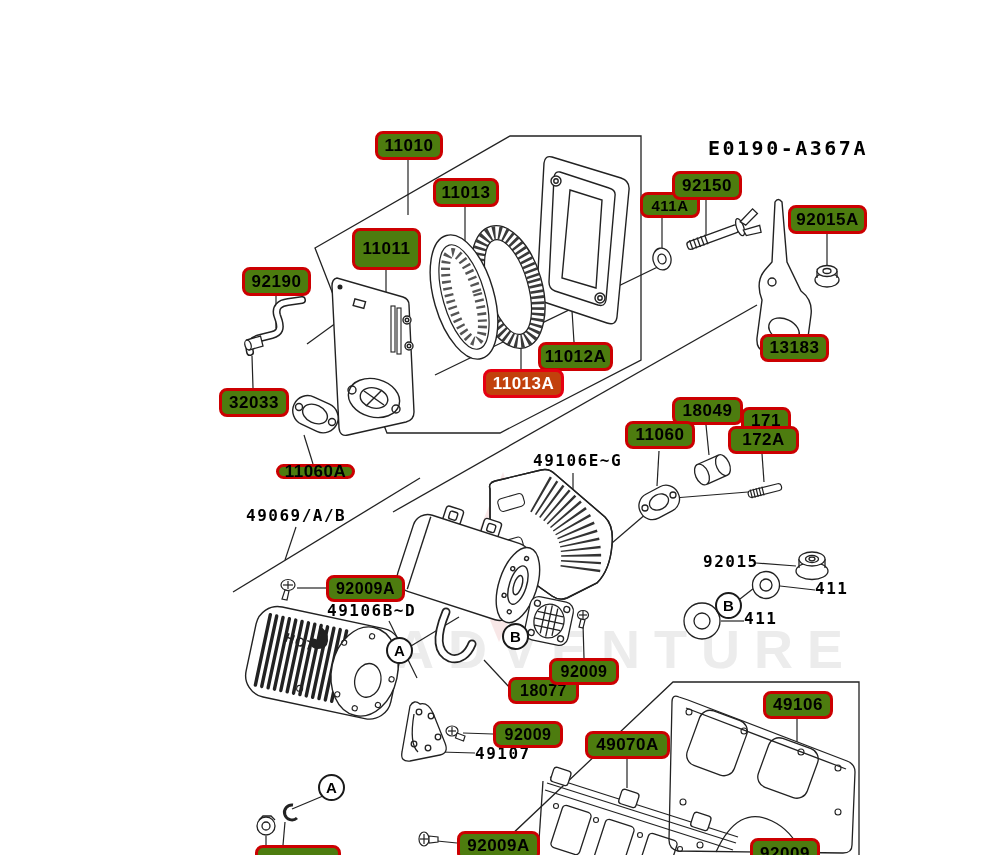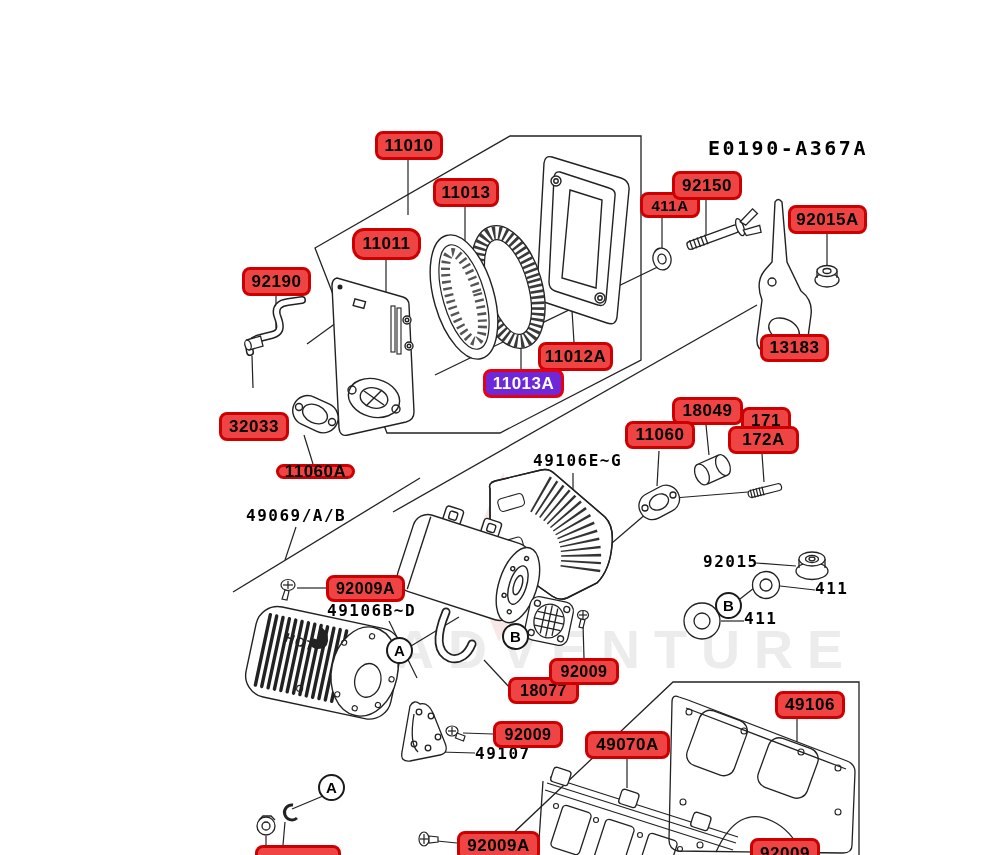--- a/index.html
+++ b/index.html
@@ -1,23 +1,23 @@
 <!DOCTYPE html>
 <html><head>
 <meta charset="utf-8">
 <style>
   html,body{margin:0;padding:0;background:#fff;}
   #stage{position:relative;width:987px;height:855px;background:#fff;overflow:hidden;
          font-family:"Liberation Sans",sans-serif;}
   svg{position:absolute;left:0;top:0;}
   .pbox{position:absolute;box-sizing:border-box;border:3px solid #cc0001;border-radius:8px;
-        background:#ef4444;color:#000;display:flex;align-items:center;justify-content:center;
+        background:#4d7c0f;color:#000;display:flex;align-items:center;justify-content:center;
         font-family:"Liberation Sans",sans-serif;font-weight:700;font-size:17px;
         letter-spacing:0.5px;cursor:pointer;}
-  .pbox.filled{background:#6d28d9;border-color:#e60012;color:#fff;}
+  .pbox.filled{background:#c2410c;border-color:#e60012;color:#fff;}
   .ptext{position:absolute;color:#000;font-family:"DejaVu Sans Mono",monospace;
          font-weight:700;font-size:16px;letter-spacing:1.5px;white-space:nowrap;}
   .title{position:absolute;color:#000;font-family:"DejaVu Sans Mono",monospace;
          font-weight:700;font-size:20px;letter-spacing:2.5px;white-space:nowrap;margin-top:40px;}
   .pcircle{position:absolute;box-sizing:border-box;width:27px;height:27px;border:2px solid #1a1a1a;
            border-radius:50%;background:#fff;display:flex;align-items:center;justify-content:center;
            font-weight:700;font-size:15px;color:#000;}
 </style>
 </head>
 <body>
@@ -382,36 +382,36 @@
 <div class="pcircle" style="left:715px;top:592px;">B</div>
 <div class="pcircle" style="left:318px;top:774px;">A</div>
 
 <div class="pbox" style="left:741px;top:407px;width:50px;height:28px;">171</div>
 <div class="pbox" style="left:672px;top:397px;width:71px;height:28px;">18049</div>
 <div class="pbox" style="left:728px;top:426px;width:71px;height:28px;">172A</div>
 <div class="pbox" style="left:625px;top:421px;width:70px;height:28px;">11060</div>
 
 <div class="pbox" style="left:375px;top:131px;width:68px;height:29px;">11010</div>
 <div class="pbox" style="left:433px;top:178px;width:66px;height:29px;">11013</div>
-<div class="pbox" style="left:352px;top:228px;width:69px;height:32px;border-radius:12px;">11011</div>
+<div class="pbox" style="left:352px;top:228px;width:69px;height:42px;">11011</div>
 <div class="pbox" style="left:242px;top:267px;width:69px;height:29px;">92190</div>
-<div class="pbox" style="left:219px;top:388px;width:70px;height:29px;margin-top:24px;">32033</div>
+<div class="pbox" style="left:219px;top:388px;width:70px;height:29px;">32033</div>
 <div class="pbox" style="left:276px;top:464px;width:79px;height:15px;">11060A</div>
 
 <div class="pbox" style="left:640px;top:192px;width:60px;height:26px;font-size:15px;">411A</div>
 <div class="pbox" style="left:672px;top:171px;width:70px;height:29px;">92150</div>
 <div class="pbox" style="left:788px;top:205px;width:79px;height:29px;">92015A</div>
 <div class="pbox" style="left:760px;top:334px;width:69px;height:28px;">13183</div>
 <div class="pbox" style="left:538px;top:342px;width:75px;height:29px;">11012A</div>
 <div class="pbox filled" style="left:483px;top:369px;width:81px;height:29px;">11013A</div>
 
 <div class="pbox" style="left:326px;top:575px;width:79px;height:27px;font-size:16px;">92009A</div>
 <div class="pbox" style="left:508px;top:677px;width:71px;height:27px;font-size:16px;">18077</div>
 <div class="pbox" style="left:549px;top:658px;width:70px;height:27px;font-size:16px;">92009</div>
 <div class="pbox" style="left:493px;top:721px;width:70px;height:27px;font-size:16px;">92009</div>
 
-<div class="pbox" style="left:763px;top:691px;width:70px;height:28px;margin-left:12px;">49106</div>
+<div class="pbox" style="left:763px;top:691px;width:70px;height:28px;">49106</div>
 <div class="pbox" style="left:585px;top:731px;width:85px;height:28px;">49070A</div>
 <div class="pbox" style="left:457px;top:831px;width:83px;height:30px;">92009A</div>
 <div class="pbox" style="left:750px;top:838px;width:70px;height:28px;align-items:flex-start;padding-top:3px;">92009</div>
 <div class="pbox" style="left:255px;top:845px;width:86px;height:26px;"></div>
 
 </div>
 
 </body></html>

